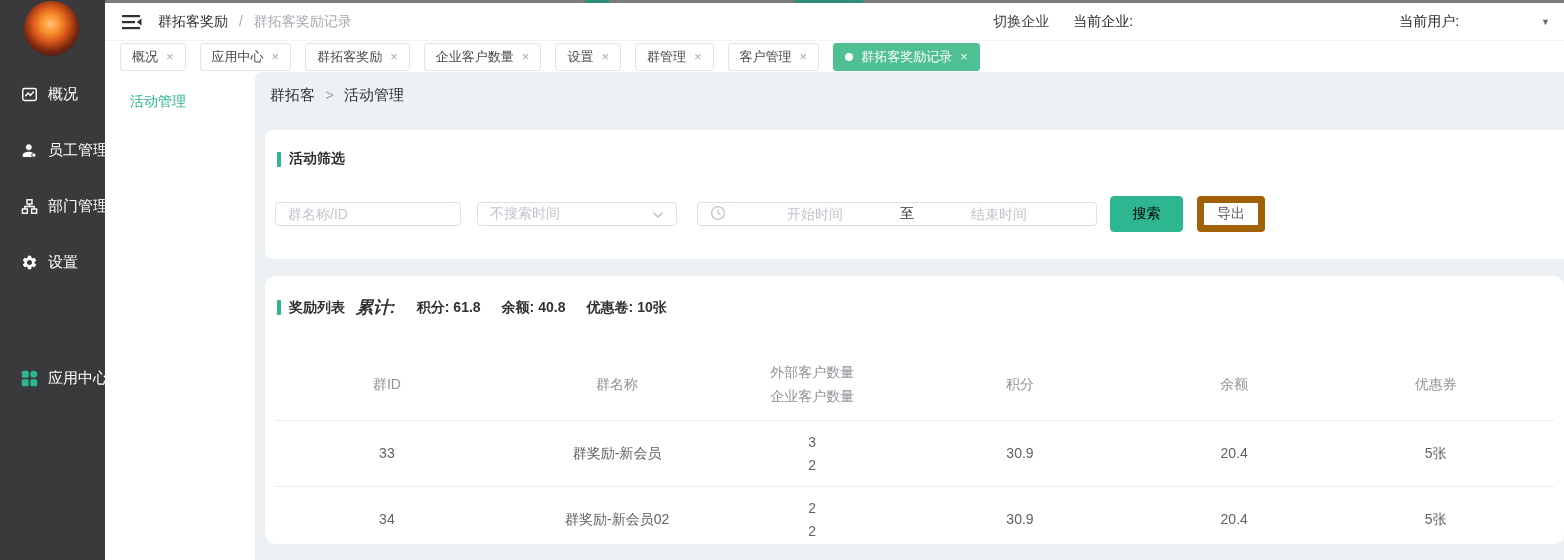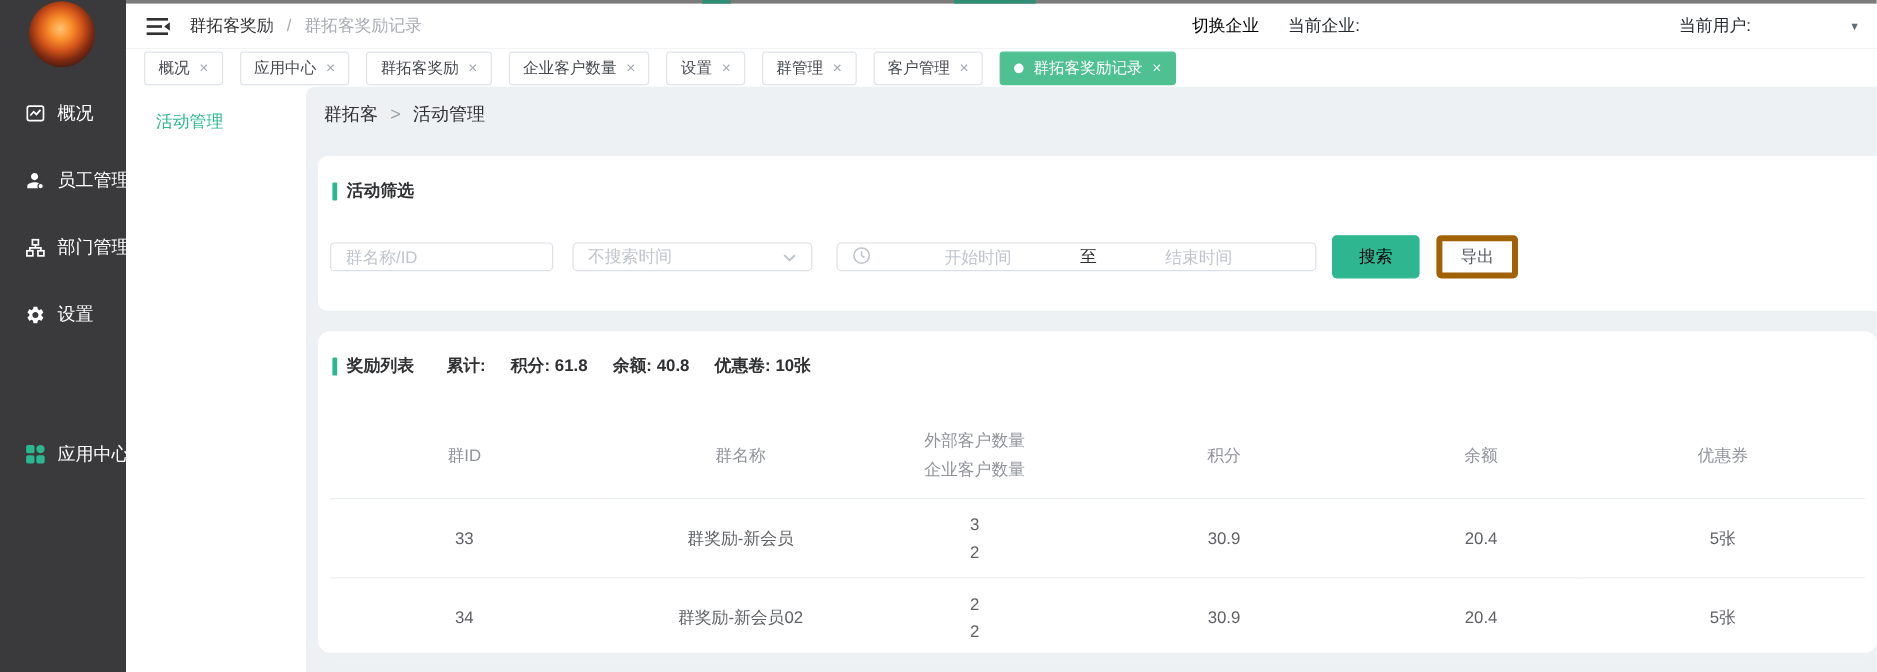--- a/index.html
+++ b/index.html
@@ -24,21 +24,21 @@
   .side-item svg { display:block; }
 
   
   .header { position:absolute; left:105px; top:3px; width:1459px; height:38px; background:#fff;
     display:flex; align-items:center; border-bottom:1px solid #f1f3f5; z-index:3; }
   .hamburger { margin-left:17px; width:20px; height:16px; cursor:pointer; flex:none; }
   .breadcrumb { margin-left:16px; font-size:14px; color:#303133; }
   .crumb-sep { color:#a8abb2; margin:0 7px; }
   .crumb-current { color:#a8abb2; }
   .header-right { margin-left:auto; display:flex; align-items:center; font-size:14px; }
-  .switch-company { color:#000000; cursor:pointer; }
+  .switch-company { color:#404040; cursor:pointer; }
   .company-label { margin-left:24px; color:#24292e; font-weight:500; }
   .user-label { margin-left:266px; color:#24292e; font-weight:500; }
   .caret-down { margin-left:82px; margin-right:14px; font-size:9px; color:#5f6b76; cursor:pointer; }
 
   
   .tabbar { position:absolute; left:105px; top:41px; width:1459px; height:31px; background:#fff;
     display:flex; align-items:center; padding-left:15px; gap:14px; z-index:3; }
   .tab { height:28px; display:inline-flex; align-items:center; padding:0 11px;
     border:1px solid #e0e4ea; border-radius:3px; font-size:13px; color:#46494e;
     background:#fff; cursor:pointer; white-space:nowrap; }
@@ -56,41 +56,41 @@
   .page-breadcrumb { margin:14px 0 0 15px; font-size:15px; color:#303133; }
   .page-crumb-sep { color:#99a2aa; margin:0 6px; }
 
   .card { background:#fff; border-radius:8px 0 0 8px; margin-left:10px; }
   .card.filter { margin-top:25px; height:129px; }
   .card.list { margin-top:17px; height:268px;border-radius:10px; }
 
   .section-head { display:flex; align-items:center; padding:20px 0 0 12px; }
   .green-bar { width:4px; height:15px; background:#2bb78f; border-radius:1px; flex:none; }
   .section-title { margin-left:8px; font-weight:bold; font-size:14px; color:#303133; }
-  .summary-label { margin-left:27px; font-weight:bold; font-size:14px; color:#303133; }
+  .summary-label { margin-left:11px; font-weight:bold; font-size:17px; color:#303133;font-style:italic; }
   .summary-item { margin-left:21px; font-weight:bold; font-size:14px; color:#303133;text-align:center; }
   .summary-item .v { margin-left:4px; }
 
   .filter-row { display:flex; align-items:center; margin:28px 0 0 10px; }
   .ipt { height:24px; border:1px solid #dcdfe6; border-radius:4px; background:#fff; font-size:14px; }
   .name-input { width:186px; padding:0 12px; color:#606266; outline:none; font-family:"Liberation Sans",sans-serif; }
   .name-input::placeholder { color:#c0c4cc; }
   .select { width:200px; margin-left:16px; display:flex; align-items:center; justify-content:space-between;
     padding:0 12px; cursor:pointer; }
   .select .value { color:#c0c4cc; }
   .daterange { width:400px; margin-left:20px; display:flex; align-items:center; padding:0 12px; }
   .daterange input { border:none; outline:none; flex:1; text-align:center; font-size:14px;
     color:#606266; font-family:"Liberation Sans",sans-serif; background:transparent; min-width:0; }
   .daterange input::placeholder { color:#c0c4cc; }
   .range-sep { color:#303133; font-size:14px; flex:none; }
   .clock { flex:none; margin-right:4px; }
   .btn { height:36px; border-radius:4px; font-size:14px; cursor:pointer;
     font-family:"Liberation Sans",sans-serif; }
   .btn-search { margin-left:13px; width:73px; background:#2eb691; color:#000000; border:1px solid #2eb691; }
-  .btn-export { margin-left:14px; width:68px; background:#fff; color:#56595e; border:5px solid #a16207; }
+  .btn-export { margin-left:14px; width:68px; background:#fff; color:#56595e; border:7px solid #a16207; }
 
   table.rewards { width:calc(100% - 20px); margin:29px 10px 0 10px; border-collapse:collapse;
     table-layout:fixed; font-size:14px; }
   .rewards col.c1{width:17.5%} .rewards col.c2{width:18.5%} .rewards col.c3{width:12%}
   .rewards col.c4{width:20.5%} .rewards col.c5{width:13%} .rewards col.c6{width:18.5%}
   .rewards th { font-weight:normal; color:#909399; text-align:center; vertical-align:middle;
     padding:12px 0; line-height:24px; border-bottom:1px solid #ebeef0; }
   .rewards td { color:#606266; text-align:center; vertical-align:middle; height:66px;
     line-height:23px; border-bottom:1px solid #ebeef0; }
 </style>

